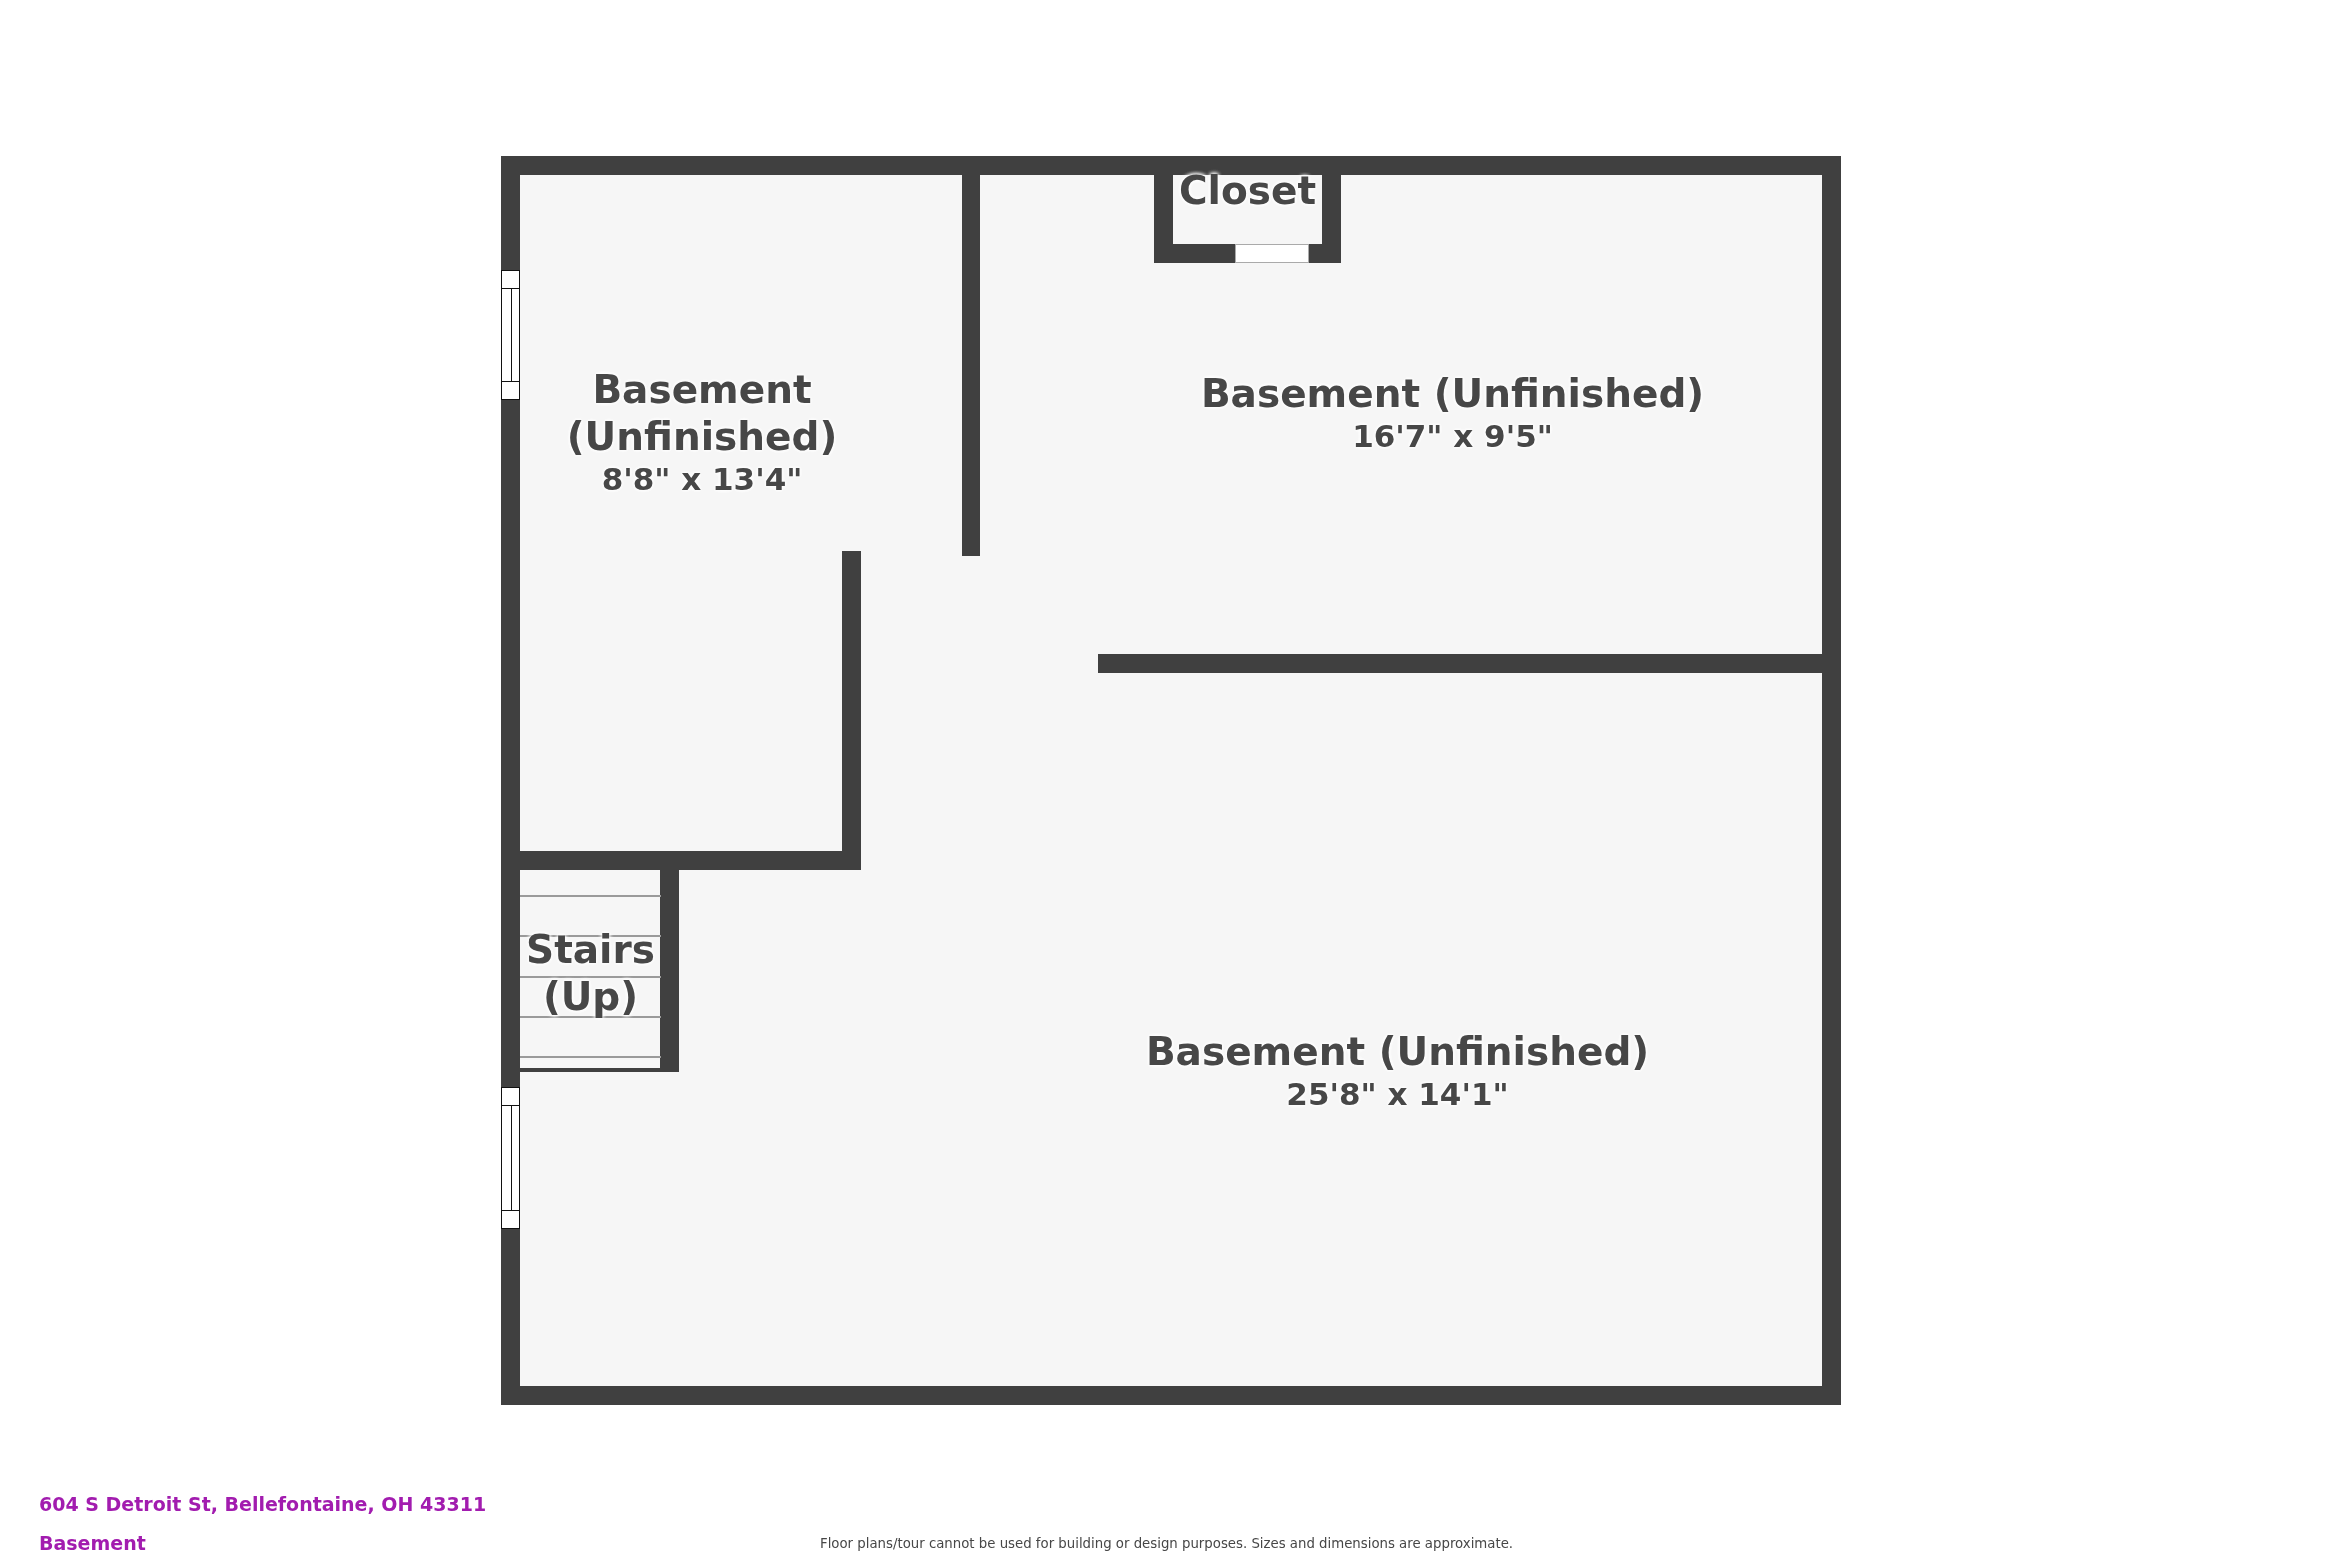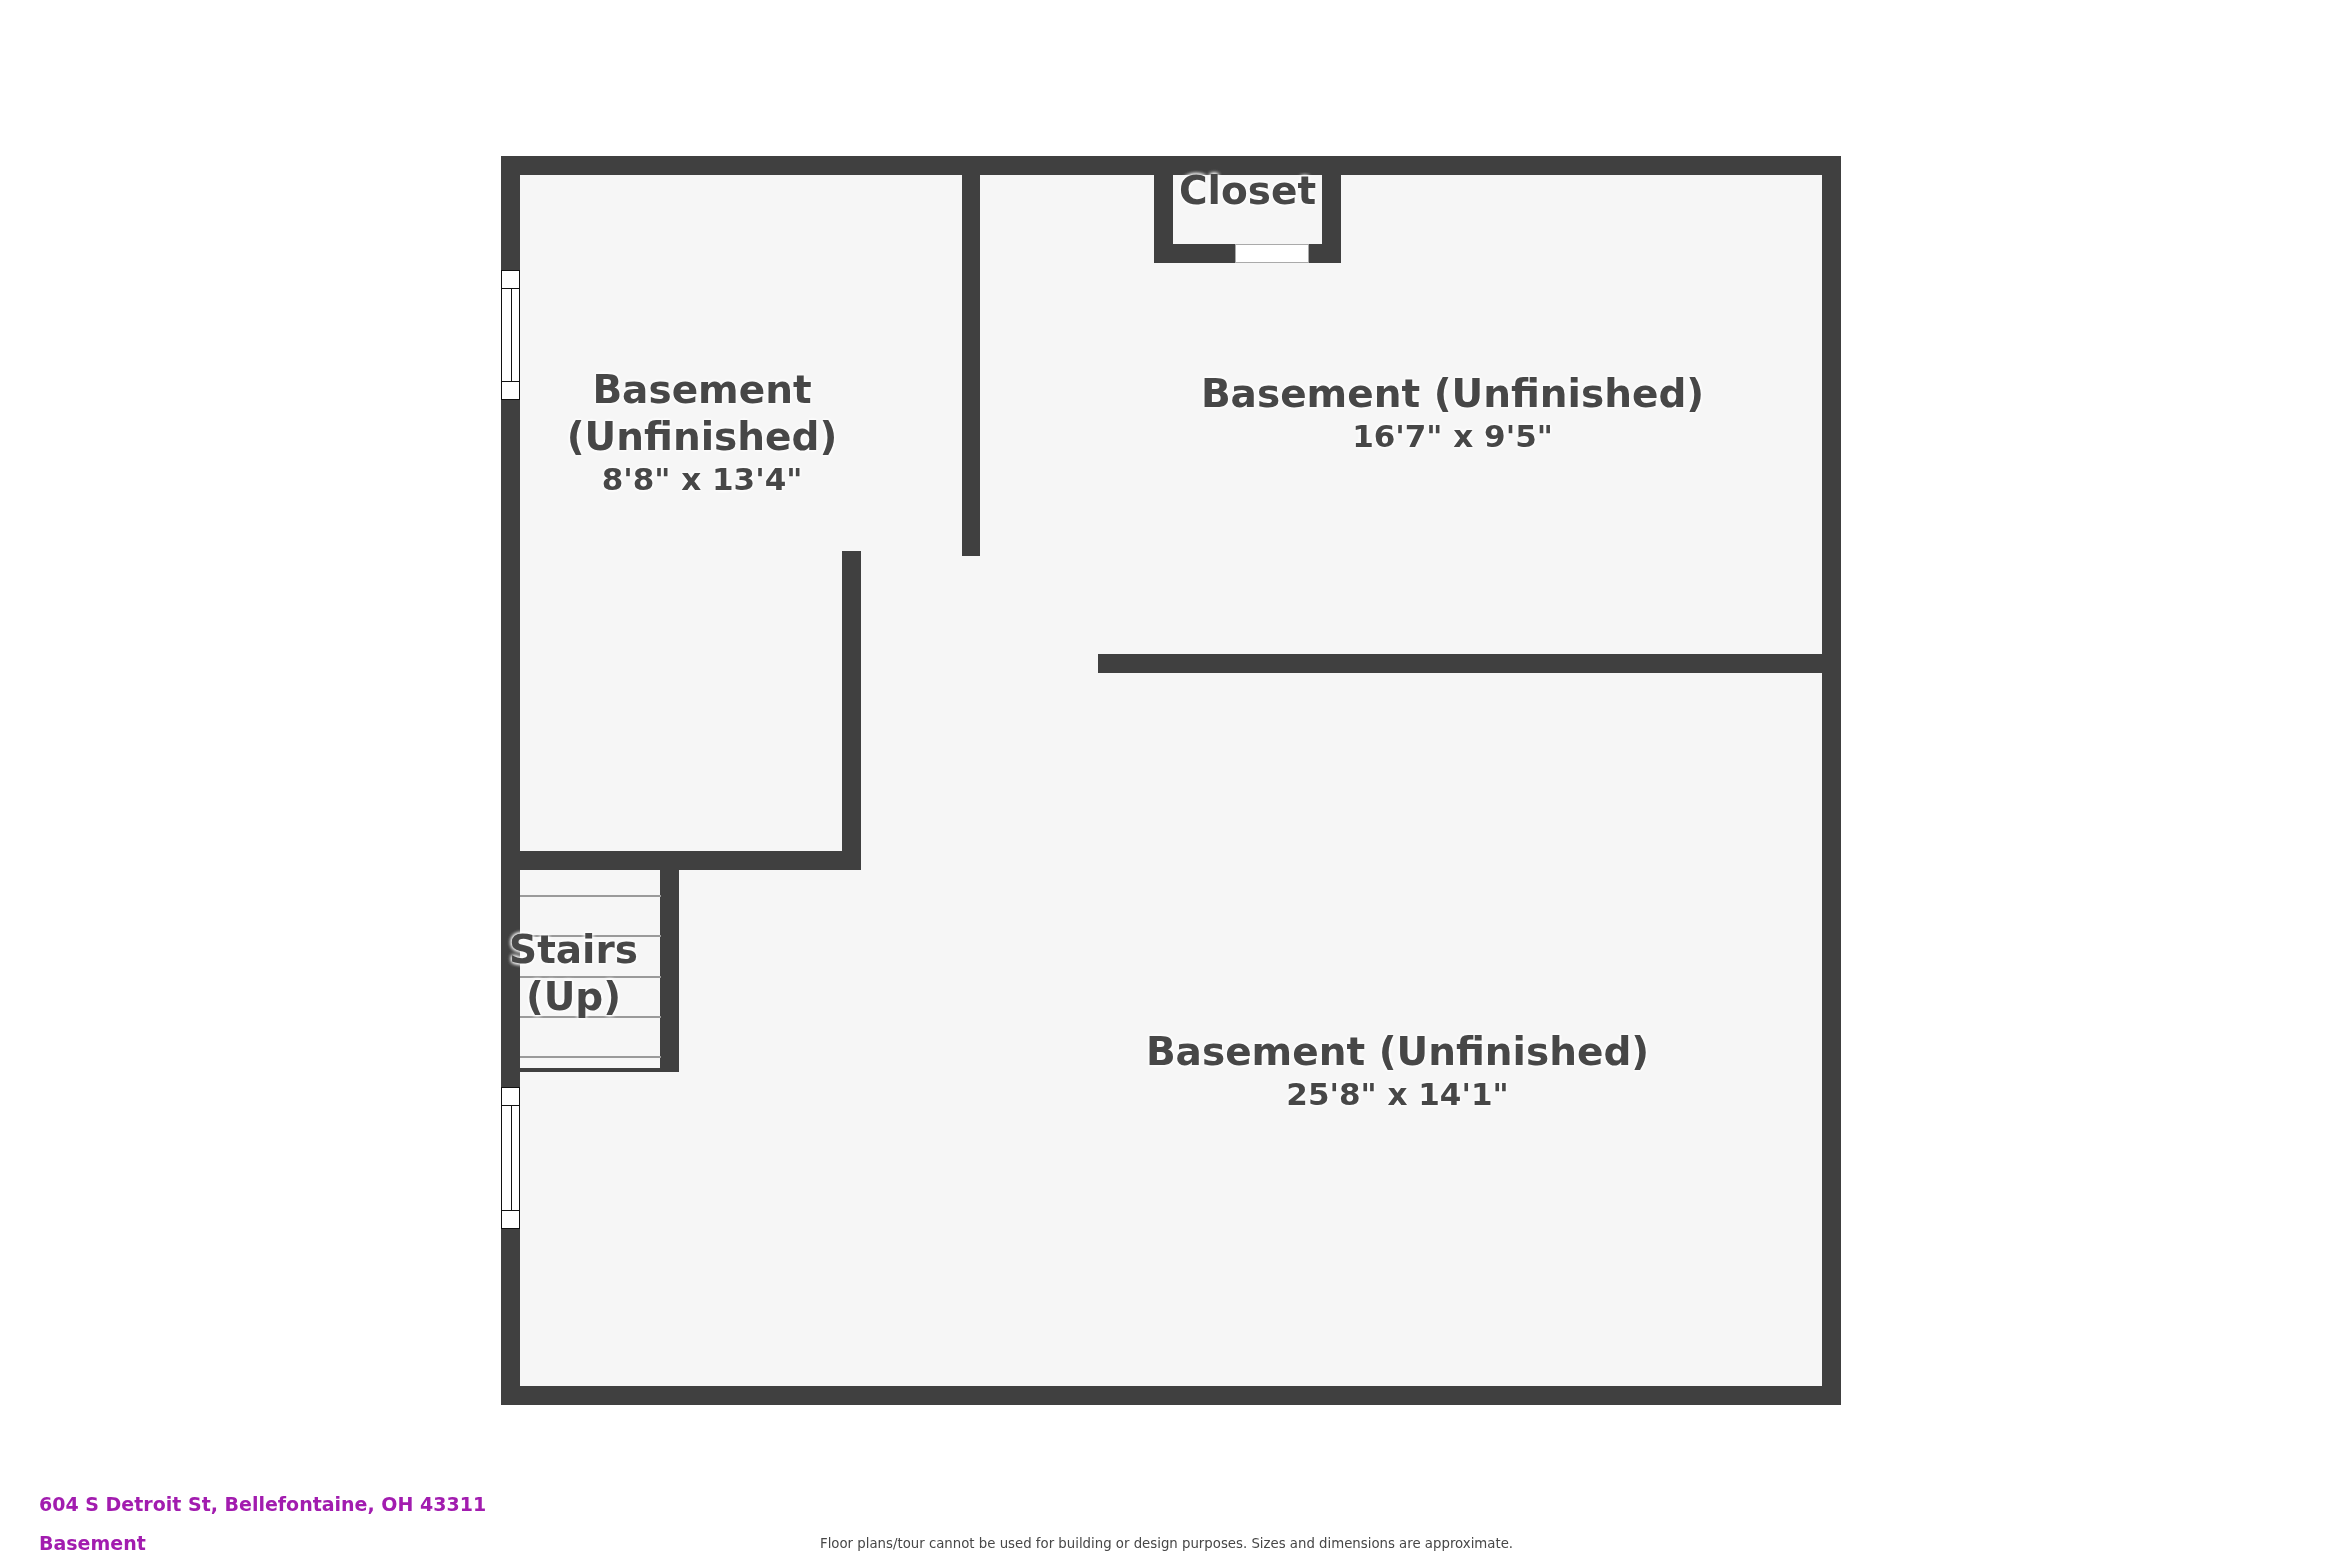--- a/index.html
+++ b/index.html
@@ -67,21 +67,21 @@
 
 <div class="abs label" style="left:1140px;top:371px;width:625px;">
   <div class="room-name">Basement (Unfinished)</div>
   <div class="room-dim">16'7" x 9'5"</div>
 </div>
 
 <div class="abs label" style="left:1173px;top:168px;width:149px;">
   <div class="room-name">Closet</div>
 </div>
 
-<div class="abs label" style="left:503px;top:927px;width:141px;">
+<div class="abs label" style="left:520px;top:927px;width:141px;">
   <div class="room-name">Stairs</div>
   <div class="room-name">(Up)</div>
 </div>
 
 <div class="abs label" style="left:1085px;top:1029px;width:625px;">
   <div class="room-name">Basement (Unfinished)</div>
   <div class="room-dim">25'8" x 14'1"</div>
 </div>
 
 <div class="abs footer-text" style="left:39px;top:1493px;">604 S Detroit St, Bellefontaine, OH 43311</div>

